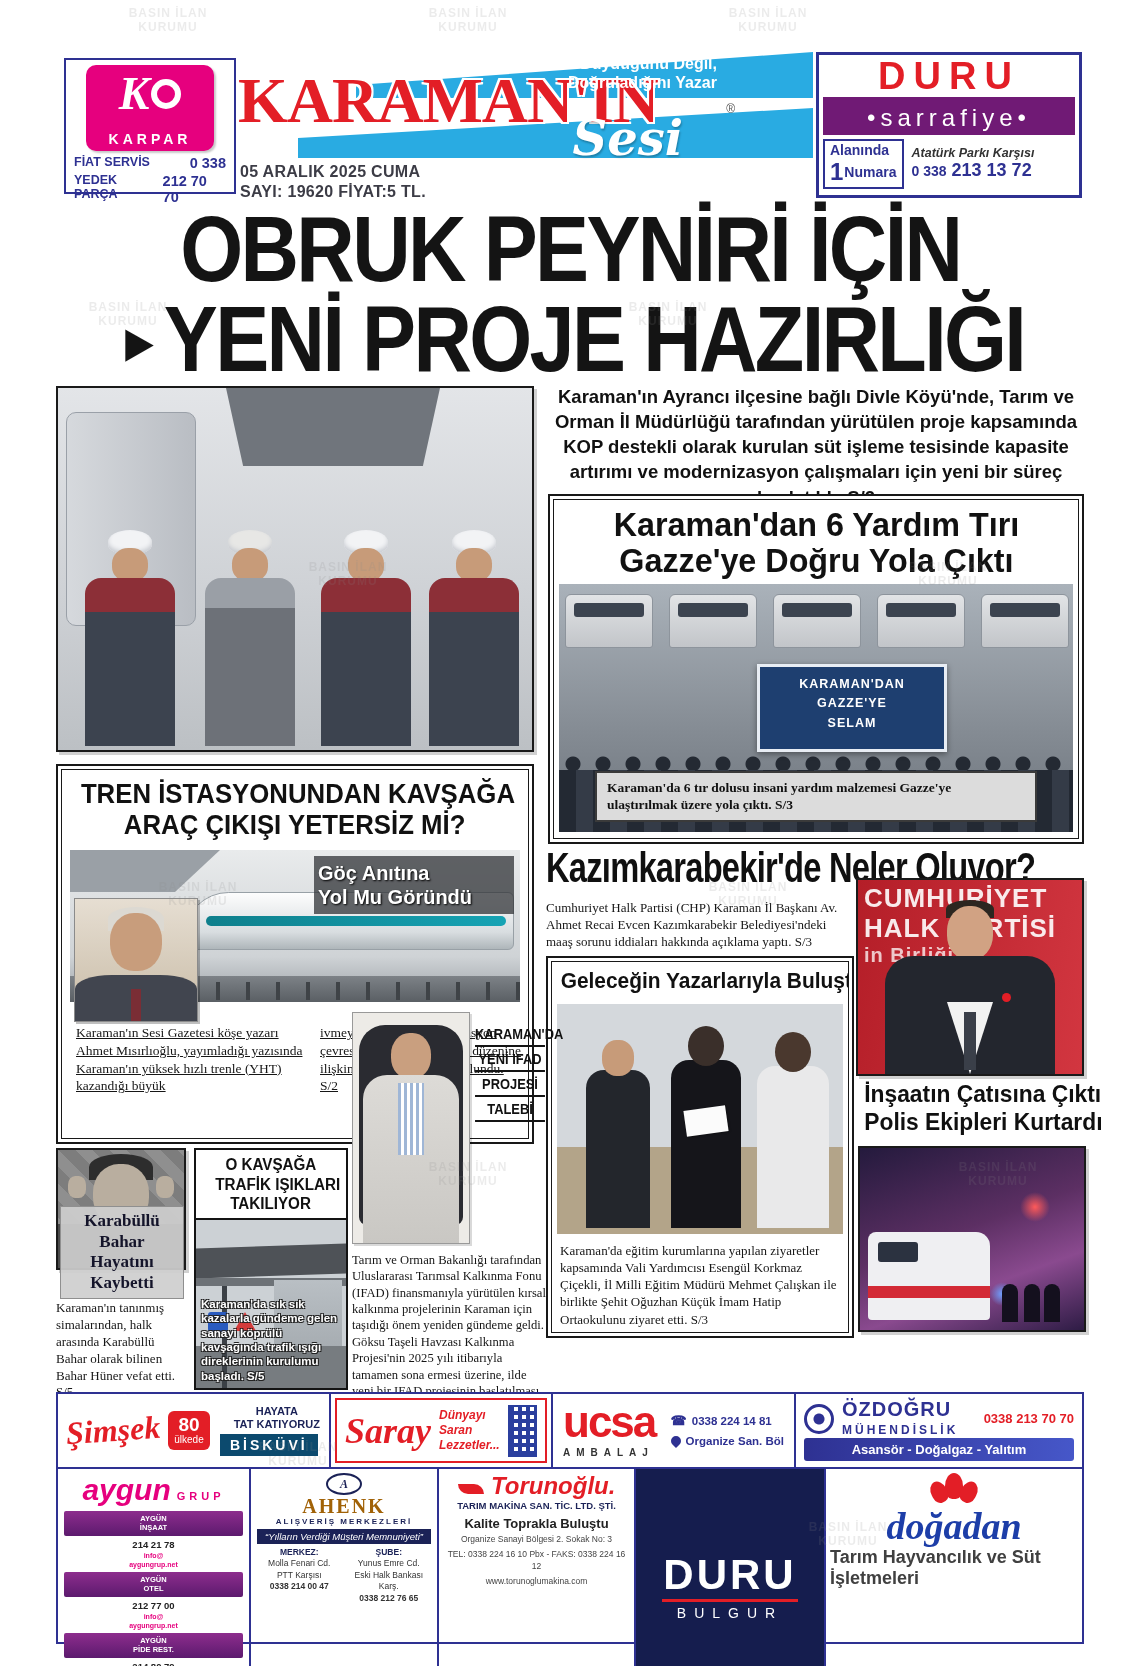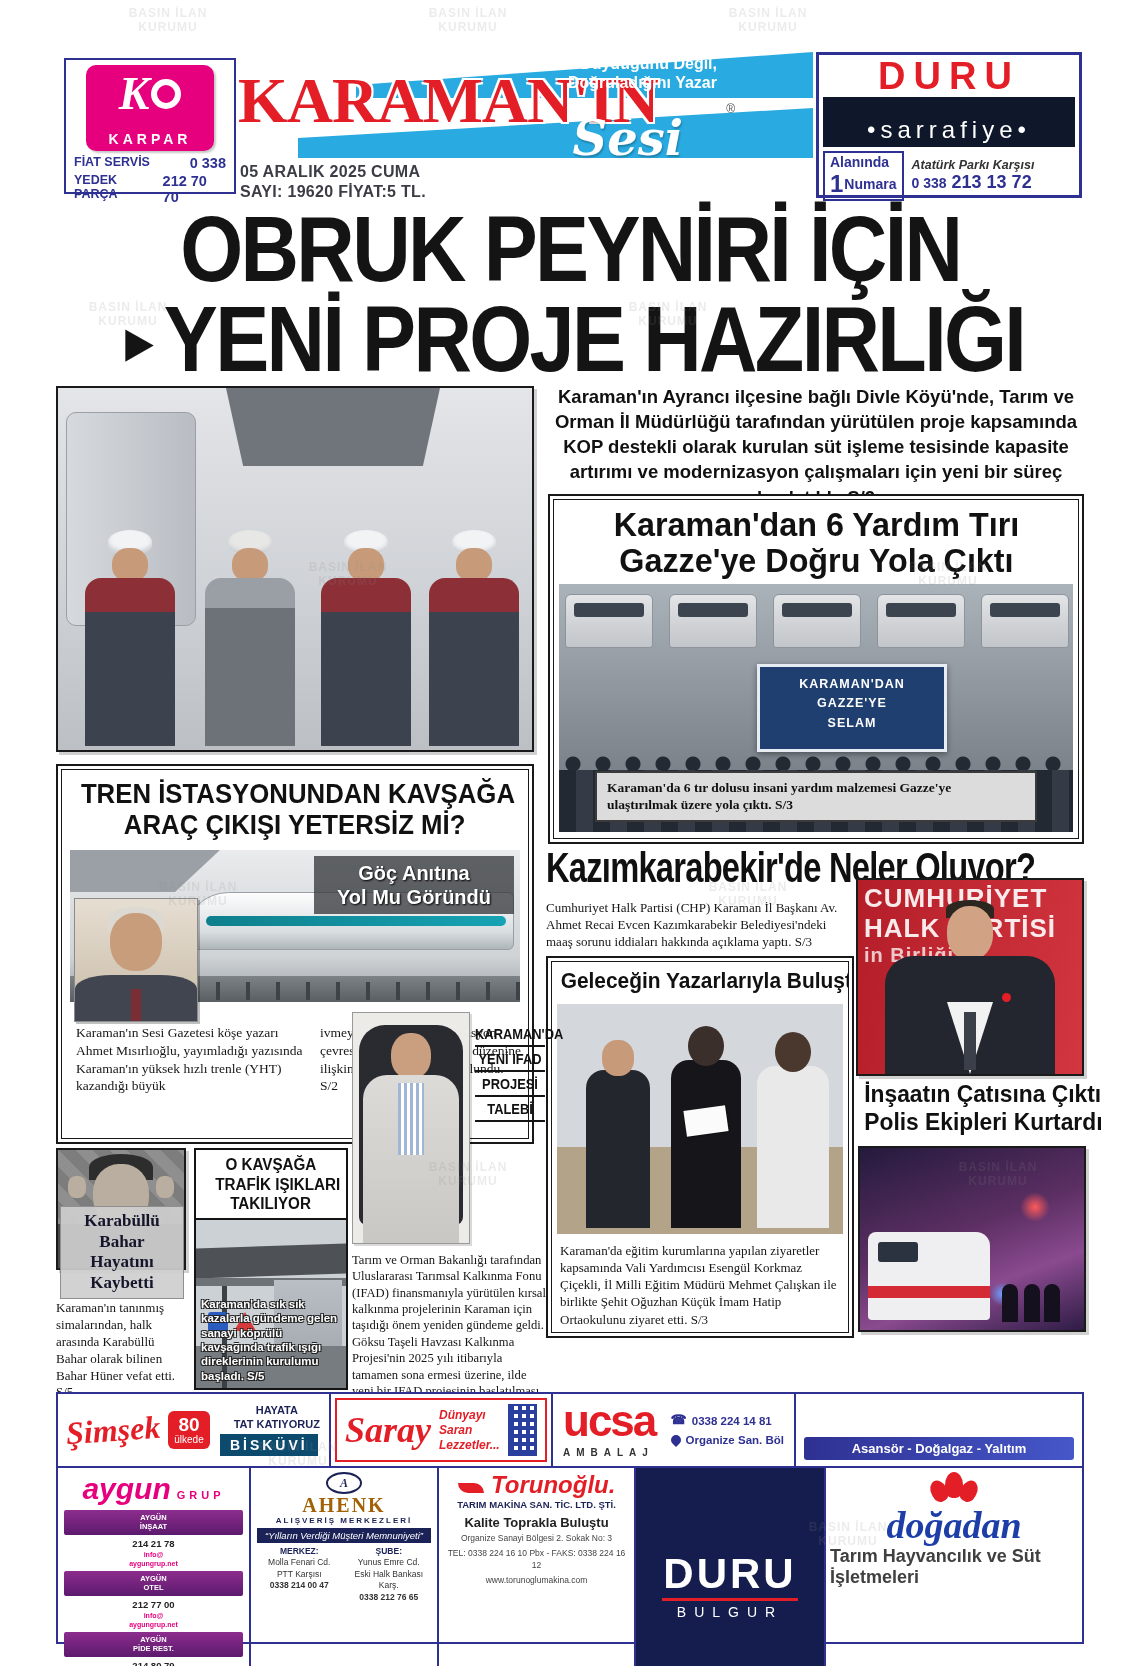--- a/index.html
+++ b/index.html
@@ -39,22 +39,22 @@
   .m-script { position:absolute; right:130px; bottom:-8px; z-index:3; font-family:"DejaVu Serif", serif;
               font-style:italic; font-weight:700; font-size:48px; color:#fff;
               text-shadow:1px 2px 2px rgba(0,0,0,.25); }
   #dateline { position:absolute; left:240px; top:162px; color:#3c3c46; font-weight:700;
               font-size:16px; line-height:1.25; letter-spacing:.3px; }
 
   #duru-ad { position:absolute; left:816px; top:52px; width:266px; height:146px;
              border:3px solid #2e3192; background:#fff; padding:2px 4px; }
   .duru-brand { text-align:center; color:#e31e26; font-weight:800; font-size:38px;
                 letter-spacing:8px; line-height:1.05; }
-  .duru-band { background:#0f172a; color:#fff; text-align:center; font-size:24px;
-               letter-spacing:5px; padding:19px 0 3px; }
+  .duru-band { background:#701a75; color:#fff; text-align:center; font-size:24px;
+               letter-spacing:5px; padding:7px 0 3px; }
   .duru-bottom { display:flex; gap:8px; margin-top:4px; align-items:center; }
   .duru-badge { border:2px solid #2e3192; padding:1px 5px; color:#2e3192; font-weight:800;
                 font-size:14px; line-height:1.15; white-space:nowrap; }
   .duru-badge .big1 { font-size:24px; vertical-align:-3px; margin-right:1px; }
   .duru-right { text-align:left; }
   .duru-addr { font-style:italic; font-size:12.5px; color:#333; font-weight:600; }
   .duru-phone { color:#2e3192; font-weight:800; font-size:18px; }
   .duru-phone .area { font-weight:600; font-size:14px; }
 
   
@@ -124,34 +124,34 @@
                 background:linear-gradient(180deg,#fdfdfd,#d8dde0 70%,#aeb6ba);
                 border-radius:60px 8px 8px 18px; border:1px solid #98a0a6; }
   .train-stripe { position:absolute; right:14px; top:66px; width:300px; height:10px;
                   background:linear-gradient(90deg,#0e7f8c,#16a3b4); border-radius:8px; }
   .platform { position:absolute; left:0; right:0; bottom:0; height:26px;
               background:linear-gradient(#7d8287,#5a5f64); }
   .tracks { position:absolute; left:0; right:0; bottom:2px; height:18px;
             background:repeating-linear-gradient(90deg,transparent 0 26px,#3f4347 26px 30px); }
   .goc-overlay { position:absolute; top:6px; right:6px; width:200px; padding:5px 4px;
                  background:rgba(55,58,62,.78); color:#fff; font-weight:700; font-size:20px;
-                 line-height:1.2; text-align:center; text-shadow:1px 1px 2px #000; }
+                 line-height:1.2; text-align:left; text-shadow:1px 1px 2px #000; }
   .portrait { position:absolute; left:12px; top:128px; width:124px; height:124px;
               background:linear-gradient(180deg,#e6ded2,#c8bba6); border:1px solid #8b8b8b;
               box-shadow:2px 2px 0 rgba(0,0,0,.25); z-index:3; overflow:hidden; }
   .p-hair { position:absolute; left:50%; top:8px; transform:translateX(-50%); width:56px; height:24px;
             background:#dcd9d2; border-radius:50% 50% 0 0; }
   .p-head { position:absolute; left:50%; top:14px; transform:translateX(-50%); width:52px; height:58px;
             background:#c89d7c; border-radius:46%; }
   .p-suit { position:absolute; left:0; right:0; bottom:0; height:46px; background:#41454f;
             border-radius:30% 30% 0 0; }
   .p-tie { position:absolute; left:50%; bottom:0; transform:translateX(-50%); width:10px; height:32px;
            background:#7a2d35; }
   .tr-col { position:absolute; top:254px; font-family:"Liberation Serif", serif; font-size:13.5px;
-            line-height:1.32; color:#161616; font-weight:500; }
+            line-height:1.32; color:#161616; font-weight:500;text-decoration:underline; }
   #tr-col1 { left:14px; width:232px; }
   #tr-col2 { left:258px; width:204px; }
 
   
   #kazim-headline { position:absolute; left:546px; top:843px; width:492px; color:#101010; }
   #kazim-headline span { display:inline-block; transform:scaleX(.76); transform-origin:left center;
                          font-weight:700; font-size:43px; letter-spacing:-1px; white-space:nowrap; }
   #kazim-body { position:absolute; left:546px; top:900px; width:302px;
                 font-family:"Liberation Serif", serif; font-size:13px; line-height:1.3; color:#161616; }
   #chp-photo { left:856px; top:878px; width:228px; height:198px;
@@ -664,20 +664,28 @@
           <span class="uc-row">
             <span class="pin"></span>
             <span>
               <span>Organize</span>
               <span>San. Böl</span>
             </span>
           </span>
         </span>
       </div>
       <div class="ad" id="ad-ozdogru">
+        <div class="oz-top">
+          <span class="oz-logo"></span>
+          <span>
+            <span class="oz-name">ÖZDOĞRU</span><br>
+            <span class="oz-sub">MÜHENDİSLİK</span>
+          </span>
+          <span class="oz-phone">0338 213 70 70</span>
+        </div>
         <div class="oz-band">Asansör - Doğalgaz - Yalıtım</div>
       </div>
     </div>
     <div id="ads-row2">
       <div class="ad" id="ad-aygun">
         <div class="ay-head">
           <span class="ay-brand">aygun</span>
           <span class="ay-sub">GRUP</span>
         </div>
         <div class="ay-grid">

